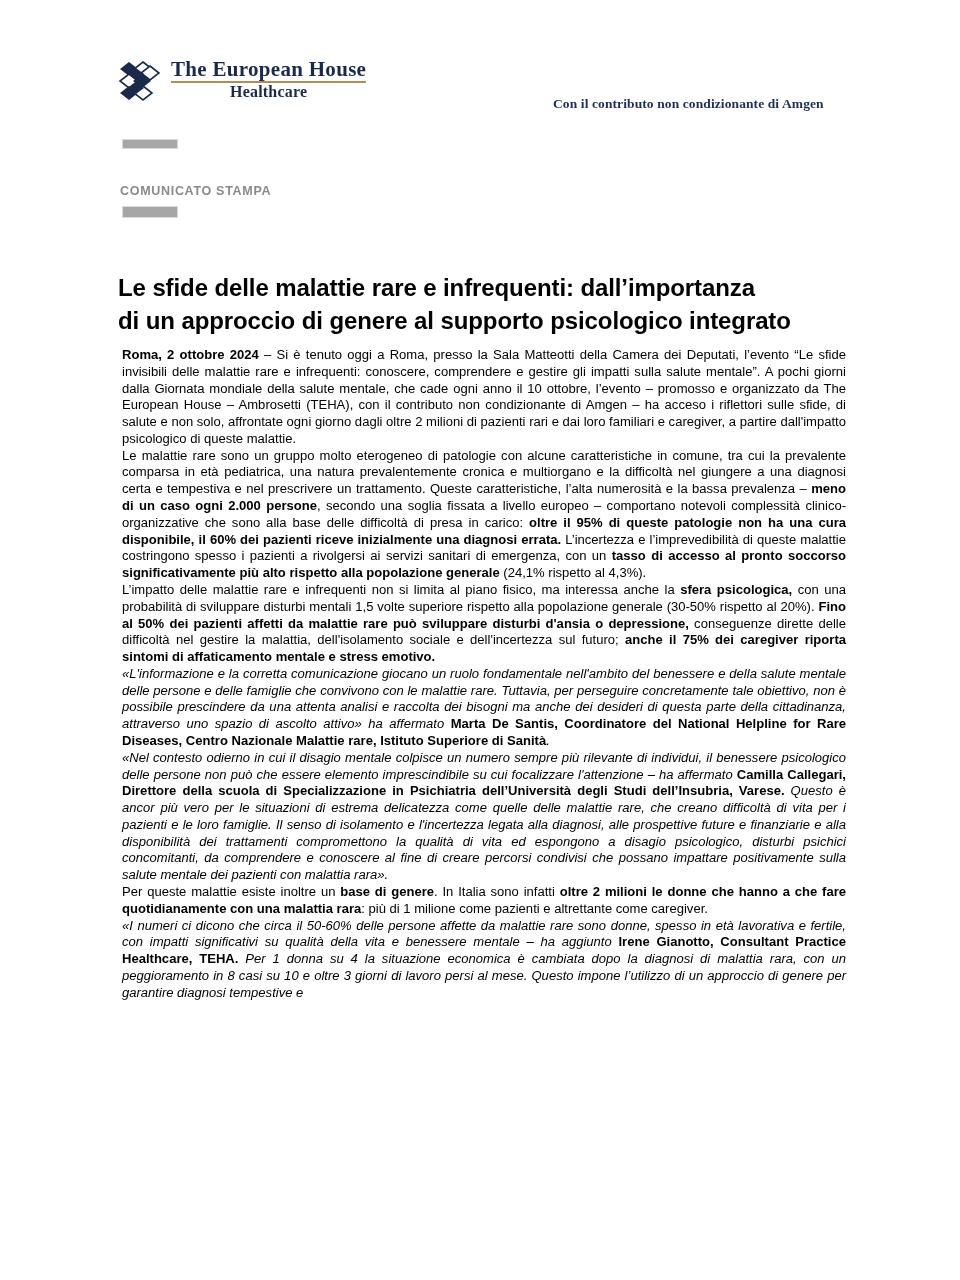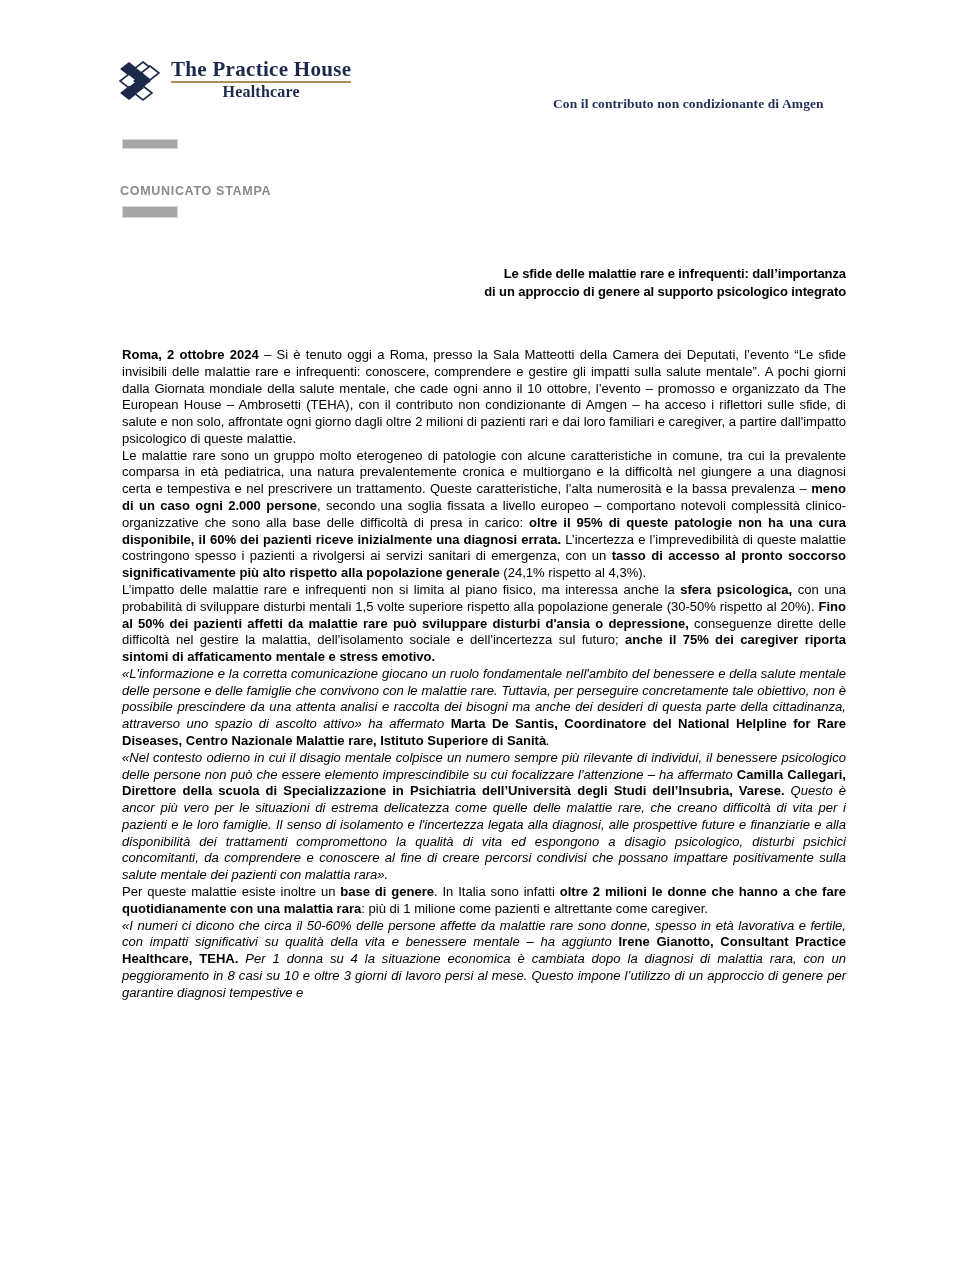--- a/index.html
+++ b/index.html
@@ -110,22 +110,22 @@
     color: #8a8a8a;
     white-space: nowrap;
   }
 
   
   .doc-title {
     position: absolute;
     left: 118px;
     top: 256px;
     width: 728px;
-    text-align: right;
-    font-size: 13px;
+    text-align: left;
+    font-size: 24px;
     font-weight: bold;
     line-height: 1.37;
     letter-spacing: -0.1px;
     color: #000;
   }
   .doc-title .tl { display: block; }
 
   
   .body-copy {
     position: absolute;
@@ -162,21 +162,21 @@
           <path d="M32 6 L41 13 L32 20 L23 13 Z" fill="#ffffff" stroke="#1b2a4a" stroke-width="1.6"></path>
           <path d="M11 14 L20 21 L11 28 L2 21 Z" fill="#ffffff" stroke="#1b2a4a" stroke-width="1.6"></path>
           <path d="M24 14 L33 21 L24 28 L15 21 Z"></path>
           <path d="M11 26 L20 33 L11 40 L2 33 Z"></path>
           <path d="M25 26 L34 33 L25 40 L16 33 Z" fill="#ffffff" stroke="#1b2a4a" stroke-width="1.6"></path>
           <path d="M18 8 L26 14 L18 20 L10 14 Z"></path>
           <path d="M18 22 L26 28 L18 34 L10 28 Z"></path>
         </g>
       </svg>
       <div class="logo-text">
-        <div class="logo-line1">The Practice House</div>
+        <div class="logo-line1">The European House</div>
         <div class="logo-rule"></div>
         <div class="logo-line2">Healthcare</div>
       </div>
     </div>
 
   </div>
 
   <div class="sponsor-line">Con il contributo non condizionante di Amgen</div>
 
   <div class="redact-bar top"></div>

